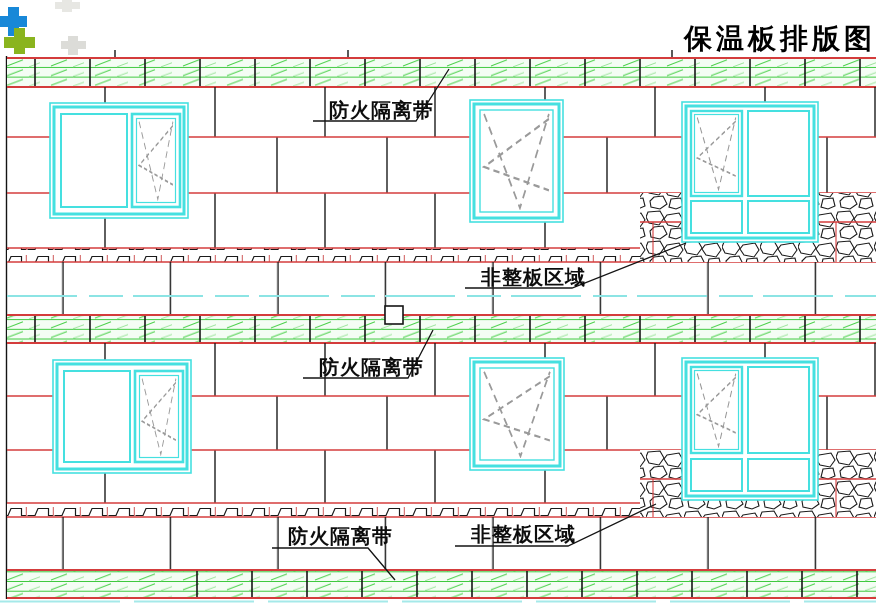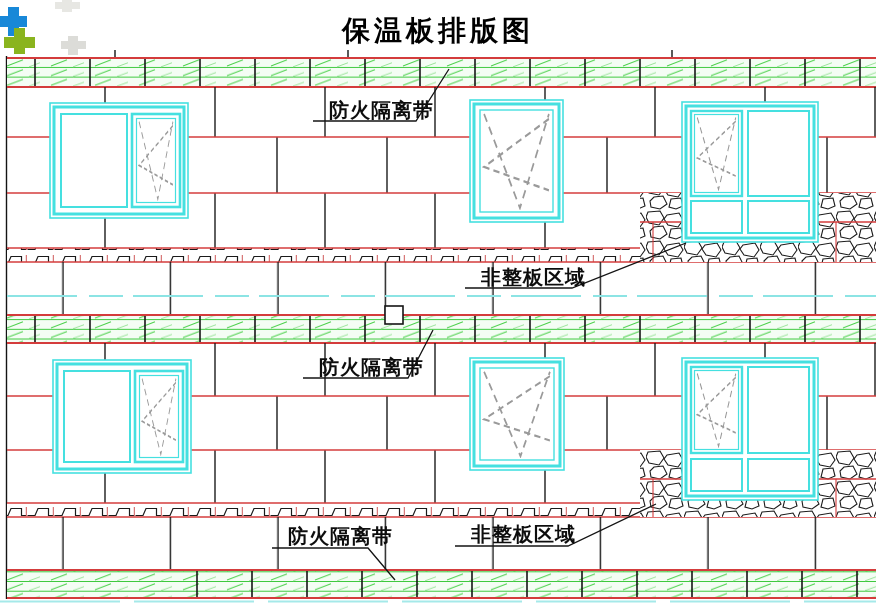--- a/index.html
+++ b/index.html
@@ -1,19 +1,19 @@
 <!DOCTYPE html>
 <html><head>
 <meta charset="utf-8">
 <style>
   html,body{margin:0;padding:0;background:#fff;}
   .canvas{position:relative;width:876px;height:606px;background:#fff;overflow:hidden;
           font-family:"Liberation Sans",sans-serif;}
   .draw{position:absolute;left:0;top:0;}
-  .title{position:absolute;top:12px;left:0;width:100%;text-align:center;
+  .title{position:absolute;top:20px;left:0;width:100%;text-align:right;
          font-family:"DejaVu Serif",serif;font-size:28px;font-weight:700;
          letter-spacing:4px;color:#000;}
   .anno{position:absolute;font-weight:bold;font-size:20px;color:#0d0d0d;
         letter-spacing:1px;white-space:nowrap;padding-left:16px;}
   .wm{position:absolute;top:558px;left:644px;font-size:26px;font-weight:bold;
       color:rgba(255,255,255,0.95);letter-spacing:1px;white-space:nowrap;
       text-shadow:0 0 2px rgba(140,140,140,0.65);}
   .logo{position:absolute;left:0;top:0;}
 </style>
 </head>

